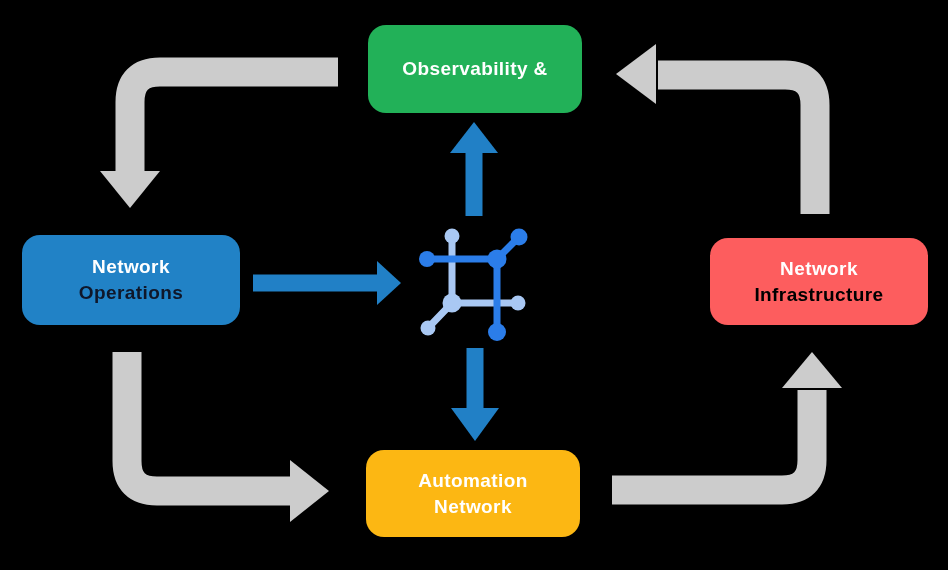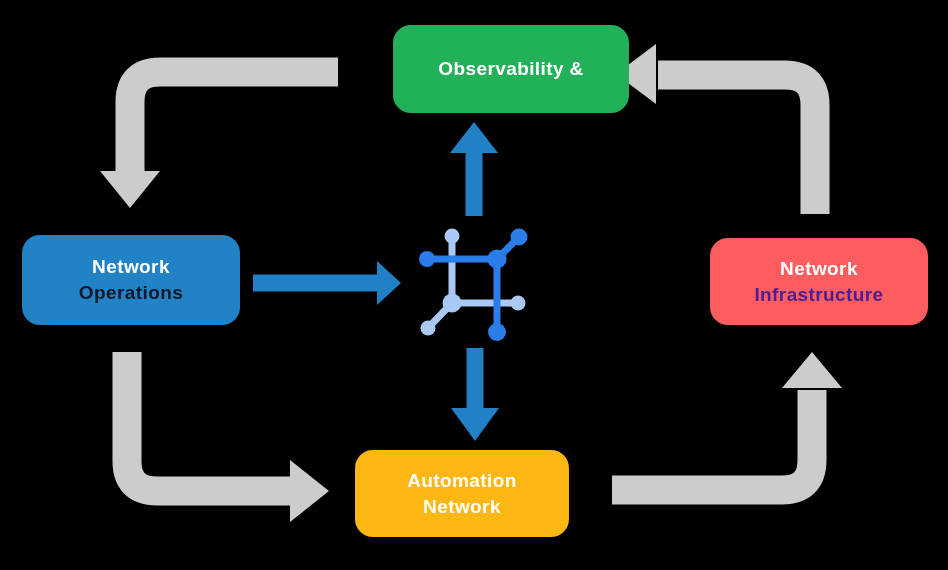--- a/index.html
+++ b/index.html
@@ -29,24 +29,24 @@
     border-radius: 18px;
     text-align: center;
   }
   .node-box .line {
     font-size: 19px;
     font-weight: 700;
     line-height: 26px;
     letter-spacing: 0.4px;
     white-space: nowrap;
   }
-  .box-observability   { left: 368px; top: 25px;  width: 236px; height: 88px; margin-left: 25px; }
+  .box-observability   { left: 368px; top: 25px;  width: 214px; height: 88px; }
   .box-operations      { left: 22px;  top: 235px; width: 218px; height: 90px; }
   .box-infrastructure  { left: 710px; top: 238px; width: 218px; height: 87px; }
-  .box-automation      { left: 355px; top: 450px; width: 214px; height: 87px; }
+  .box-automation      { left: 366px; top: 450px; width: 214px; height: 87px; }
 </style>
 </head>
 <body>
 
 <div class="canvas" style="background: rgb(0, 0, 0);">
 
   <svg class="arrow-layer" viewBox="0 0 948 570" xmlns="http://www.w3.org/2000/svg">
 
     <g fill="none" stroke-width="29" stroke="#cccccc">
       <path d="M 338 72 L 160 72 Q 130 72 130 102 L 130 173"></path>
@@ -103,21 +103,21 @@
     <span class="line" style="color: rgb(255, 255, 255);">Observability &amp;</span>
   </div>
 
   <div class="node-box box-operations" style="background: rgb(33, 130, 198);">
     <span class="line" style="color: rgb(255, 255, 255);">Network</span>
     <span class="line" style="color: #0f172a;">Operations</span>
   </div>
 
   <div class="node-box box-infrastructure" style="background: rgb(253, 93, 94);">
     <span class="line" style="color: rgb(255, 255, 255);">Network</span>
-    <span class="line" style="color: #4c1d95;">Infrastructure</span>
+    <span class="line" style="color: #000000;">Infrastructure</span>
   </div>
 
   <div class="node-box box-automation" style="background: rgb(252, 183, 19);">
     <span class="line" style="color: rgb(255, 255, 255);">Automation</span>
     <span class="line" style="color: rgb(255, 255, 255);">Network</span>
   </div>
 
 </div>
 
 </body></html>

